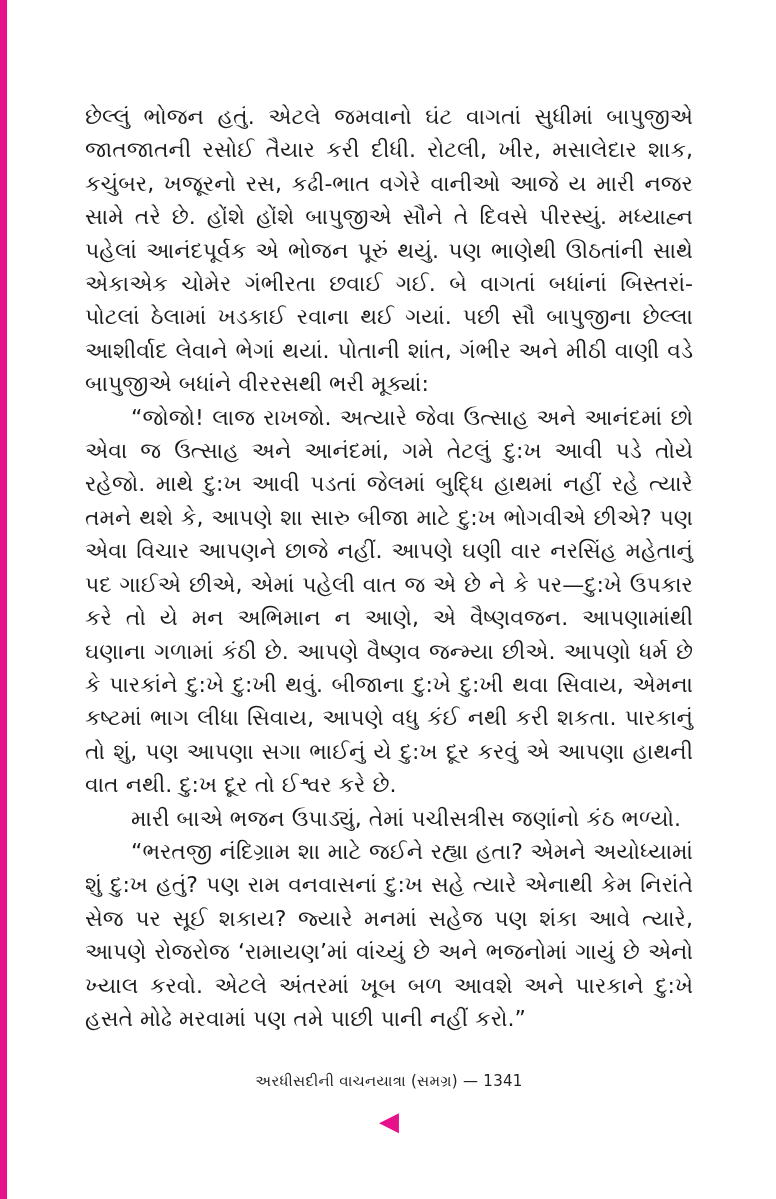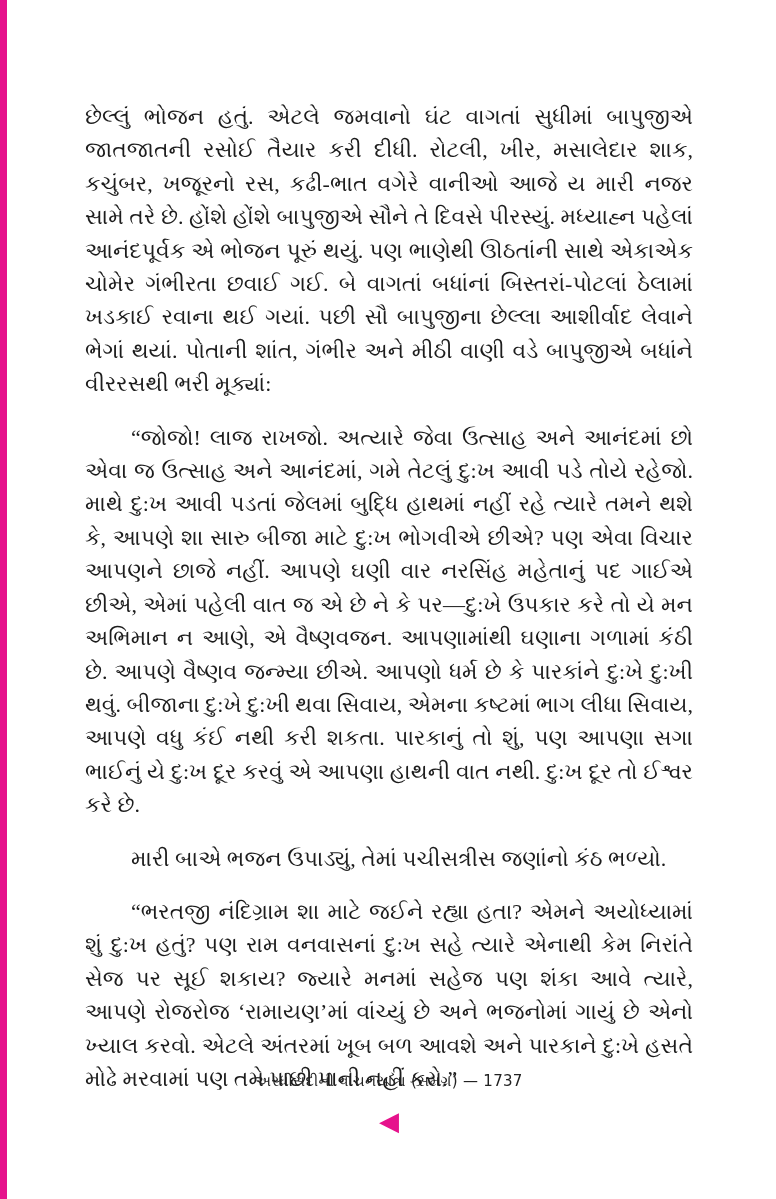--- a/index.html
+++ b/index.html
@@ -25,27 +25,26 @@
   }
   .content {
     position: absolute;
     left: 85px;
     top: 100px;
     width: 608px;
     color: #1c1c1c;
     font-size: 22px;
     line-height: 33.4px;
     text-align: justify;
-    font-family: Liberation Serif, serif;
   }
   .para {
     margin: 0;
   }
   .para + .para {
-    margin-top: 20px;
+    margin-top: 0;
   }
   .para.indent {
     text-indent: 46px;
   }
   .footer {
     position: absolute;
     left: 85px;
     top: 1072px;
     width: 608px;
     text-align: center;
@@ -74,20 +73,20 @@
   <div class="accent-bar"></div>
 
   <main class="content">
     <p class="para">છેલ્લું ભોજન હતું. એટલે જમવાનો ઘંટ વાગતાં સુધીમાં બાપુજીએ જાતજાતની રસોઈ તૈયાર કરી દીધી. રોટલી, ખીર, મસાલેદાર શાક, કચુંબર, ખજૂરનો રસ, કઢી-ભાત વગેરે વાનીઓ આજે ય મારી નજર સામે તરે છે. હોંશે હોંશે બાપુજીએ સૌને તે દિવસે પીરસ્યું. મધ્યાહ્ન પહેલાં આનંદપૂર્વક એ ભોજન પૂરું થયું. પણ ભાણેથી ઊઠતાંની સાથે એકાએક ચોમેર ગંભીરતા છવાઈ ગઈ. બે વાગતાં બધાંનાં બિસ્તરાં-પોટલાં ઠેલામાં ખડકાઈ રવાના થઈ ગયાં. પછી સૌ બાપુજીના છેલ્લા આશીર્વાદ લેવાને ભેગાં થયાં. પોતાની શાંત, ગંભીર અને મીઠી વાણી વડે બાપુજીએ બધાંને વીરરસથી ભરી મૂક્યાં:</p>
     <p class="para indent">“જોજો! લાજ રાખજો. અત્યારે જેવા ઉત્સાહ અને આનંદમાં છો એવા જ ઉત્સાહ અને આનંદમાં, ગમે તેટલું દુ:ખ આવી પડે તોયે રહેજો. માથે દુ:ખ આવી પડતાં જેલમાં બુદ્ધિ હાથમાં નહીં રહે ત્યારે તમને થશે કે, આપણે શા સારુ બીજા માટે દુ:ખ ભોગવીએ છીએ? પણ એવા વિચાર આપણને છાજે નહીં. આપણે ઘણી વાર નરસિંહ મહેતાનું પદ ગાઈએ છીએ, એમાં પહેલી વાત જ એ છે ને કે પર—દુ:ખે ઉપકાર કરે તો યે મન અભિમાન ન આણે, એ વૈષ્ણવજન. આપણામાંથી ઘણાના ગળામાં કંઠી છે. આપણે વૈષ્ણવ જન્મ્યા છીએ. આપણો ધર્મ છે કે પારકાંને દુ:ખે દુ:ખી થવું. બીજાના દુ:ખે દુ:ખી થવા સિવાય, એમના કષ્ટમાં ભાગ લીધા સિવાય, આપણે વધુ કંઈ નથી કરી શકતા. પારકાનું તો શું, પણ આપણા સગા ભાઈનું યે દુ:ખ દૂર કરવું એ આપણા હાથની વાત નથી. દુ:ખ દૂર તો ઈશ્વર કરે છે.</p>
     <p class="para indent">મારી બાએ ભજન ઉપાડ્યું, તેમાં પચીસત્રીસ જણાંનો કંઠ ભળ્યો.</p>
     <p class="para indent">“ભરતજી નંદિગ્રામ શા માટે જઈને રહ્યા હતા? એમને અયોધ્યામાં શું દુ:ખ હતું? પણ રામ વનવાસનાં દુ:ખ સહે ત્યારે એનાથી કેમ નિરાંતે સેજ પર સૂઈ શકાય? જ્યારે મનમાં સહેજ પણ શંકા આવે ત્યારે, આપણે રોજરોજ ‘રામાયણ’માં વાંચ્યું છે અને ભજનોમાં ગાયું છે એનો ખ્યાલ કરવો. એટલે અંતરમાં ખૂબ બળ આવશે અને પારકાને દુ:ખે હસતે મોઢે મરવામાં પણ તમે પાછી પાની નહીં કરો.”</p>
   </main>
 
   <div class="footer">
-    <span>અરધીસદીની વાચનયાત્રા (સમગ્ર) — 1737</span>
+    <span>અરધીસદીની વાચનયાત્રા (સમગ્ર) — 1341</span>
   </div>
 
   <div class="nav-arrow">
     <span>◀</span>
   </div>
 
 </div>
 
 </body></html>

